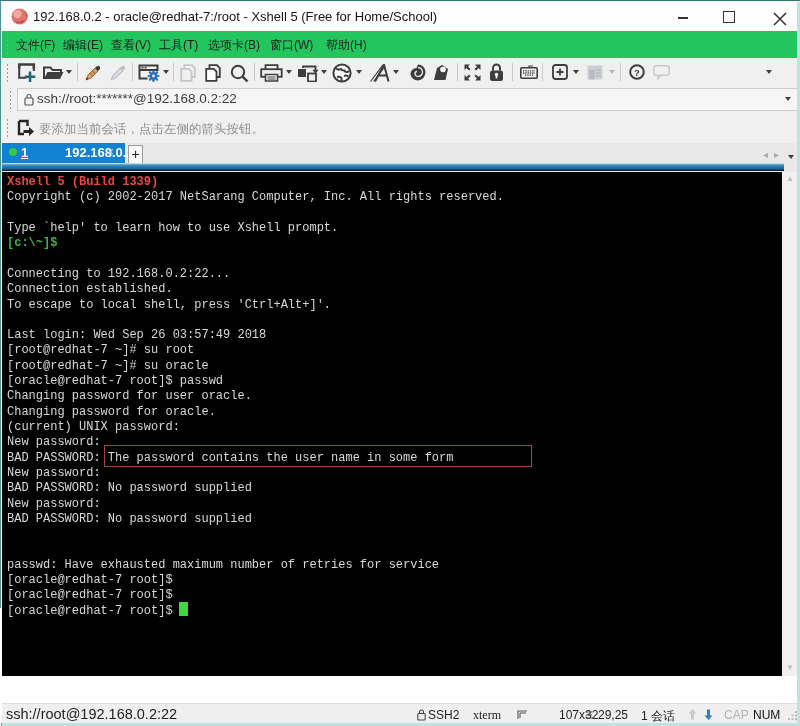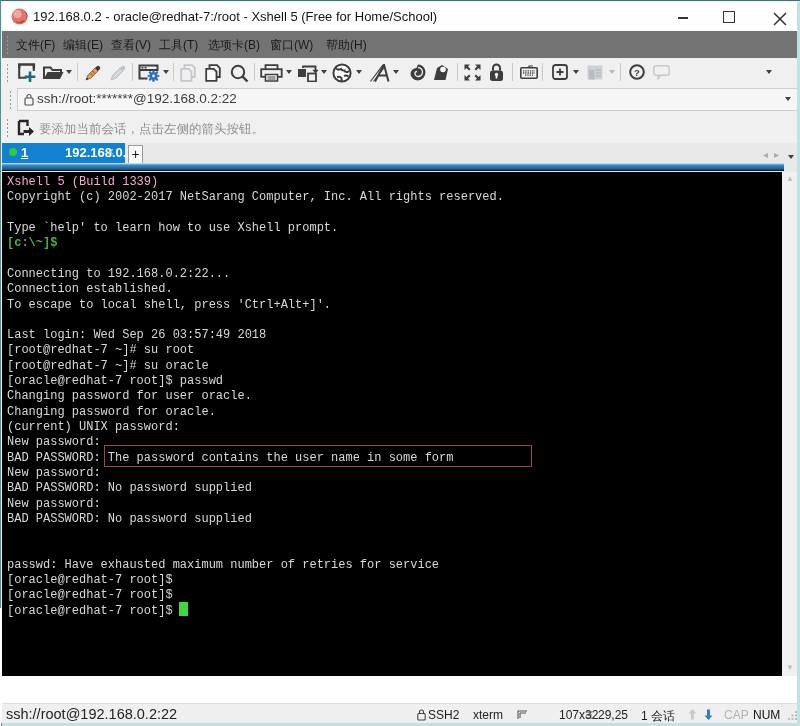--- a/index.html
+++ b/index.html
@@ -10,21 +10,21 @@
   #bB{left:0px;top:722px;width:800px;height:4px;background:#bfe2e2;border-bottom:1px solid #57a0a0;border-left:1px solid #57a0a0;box-sizing:border-box;}
   .abs{position:absolute;}
   
   #titlebar{left:1px;top:1px;width:798px;height:29px;background:#fefefe;}
   #title-txt{left:31px;top:7px;font-size:13px;color:#151515;}
   .winbtn{top:0;width:46px;height:30px;}
   #btn-min{left:662px;} #btn-max{left:708px;} #btn-close{left:754px;}
   #min-g{left:14px;top:15px;width:10px;height:1.5px;background:#333;}
   #max-g{left:13px;top:9px;width:10px;height:10px;border:1.2px solid #333;}
   
-  #menubar{left:1px;top:30px;width:798px;height:27px;background:#737373;}
+  #menubar{left:1px;top:30px;width:798px;height:27px;background:#22c55e;}
   .grip{width:3px;background-image:radial-gradient(circle,#9a9a9a 34%, transparent 40%);
         background-size:3px 4px;}
   .menu-i{top:6px;font-size:12px;color:#1a1a1a;}
   
   #toolbar{left:1px;top:57px;width:798px;height:28px;background:#f0f0f0;}
   .tsep{top:5px;width:1px;height:18px;background:#c9c9c9;}
   .dn{top:12px;width:0;height:0;border-left:3px solid transparent;border-right:3px solid transparent;border-top:4px solid #404040;}
   
   #addrbar{left:4px;top:85px;width:798px;height:27px;background:#f0f0f0;padding-left:8px;}
   #addrbox{left:12px;top:2px;width:781px;height:23px;background:#f6f6f6;border:1px solid #cfcfcf;box-sizing:border-box;}
@@ -41,21 +41,21 @@
   #tabnum{left:19px;top:2px;font-size:13px;font-weight:bold;color:#fff;text-decoration:underline;}
   #tabtxt{left:30px;top:2px;font-size:13px;font-weight:bold;color:#fff;margin-left:33px;}
   #tabx{left:105px;top:2px;font-size:12px;color:#bcdcf2;}
   #tabplus{left:126px;top:2px;width:15px;height:19px;background:#fbfbfb;border:1px solid #9a9a9a;box-sizing:border-box;
            text-align:center;font-size:14px;color:#222;line-height:17px;}
   .tharr{top:6px;font-size:10px;color:#aaa;}
   
   #term{left:1px;top:171px;width:780px;height:504px;background:#000;}
   #termpre{position:absolute;left:5px;top:3px;margin:0;font-family:"Liberation Mono",monospace;
     font-size:12px;line-height:15.32px;color:#d8d8d8;white-space:pre;}
-  .b{font-weight:normal;color:#f9a8d4;}
+  .b{font-weight:bold;color:#ef4444;}
   .g{color:#3fb53f;font-weight:bold;}
   #redbox{left:102px;top:273px;width:428px;height:22px;border:1px solid #9e4747;box-sizing:border-box;}
   #cursor{left:177px;top:430px;width:9px;height:14px;background:#3fd83f;}
   
   #vscroll{left:781px;top:171px;width:17px;height:504px;background:#f0f0f0;}
   .sarr{left:4px;font-size:8px;color:#bdbdbd;}
   
   #sendbar{left:1px;top:675px;width:795px;height:27px;background:#f2f2f2;border-top:1px solid #fff;box-sizing:border-box;}
   #sendtxt{left:30px;top:7px;font-size:12px;color:#8f8f8f;}
   #hamb{left:780px;top:8px;width:13px;height:2px;background:#2a2a2a;box-shadow:0 4px 0 #2a2a2a,0 8px 0 #2a2a2a;}
@@ -330,21 +330,21 @@
 
   <div class="abs" id="bR"></div>
   <div class="abs" id="bB"></div>
   <div class="abs" id="statusbar">
     <div class="abs st" style="left:4px;top:2px;font-size:14.5px;">ssh://root@192.168.0.2:22</div>
     <svg class="abs" style="left:415px;top:5px" width="9" height="12" viewBox="0 0 9 12">
       <rect x="0.8" y="4.5" width="7.4" height="6.5" rx="1" fill="none" stroke="#444" stroke-width="1.1"></rect>
       <path d="M2.5 4.5 V3 a2 2 0 0 1 4 0 V4.5" fill="none" stroke="#444" stroke-width="1.1"></path>
     </svg>
     <div class="abs st" style="left:426px;">SSH2</div>
-    <div class="abs st" style="left:471px;">xterm</div>
+    <div class="abs st" style="left:471px;font-family:Liberation Serif, serif;">xterm</div>
     <svg class="abs" style="left:515px;top:6px" width="11" height="10" viewBox="0 0 11 10">
       <path d="M1 9 V1 h9 M3 3 h6 M3 3 v5" stroke="#555" stroke-width="1.1" fill="none"></path>
     </svg>
     <div class="abs st" style="left:529px;margin-left:28px;">107x32</div>
     <svg class="abs" style="left:584px;top:7px" width="9" height="9" viewBox="0 0 9 9">
       <path d="M0 1 h6 M0 4 h6 M0 7 h9" stroke="#555" stroke-width="1.2"></path>
     </svg>
     <div class="abs st" style="left:596px;">29,25</div>
     <div class="abs st" style="left:639px;">1 会话</div>
     <svg class="abs" style="left:685px;top:5px" width="11" height="11" viewBox="0 0 11 11">

